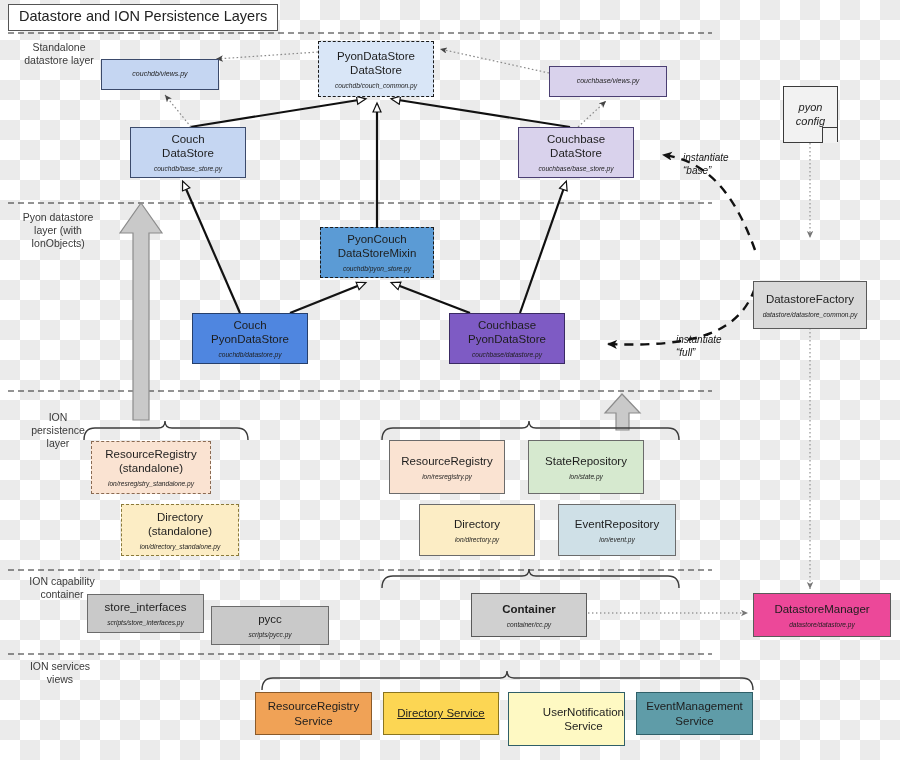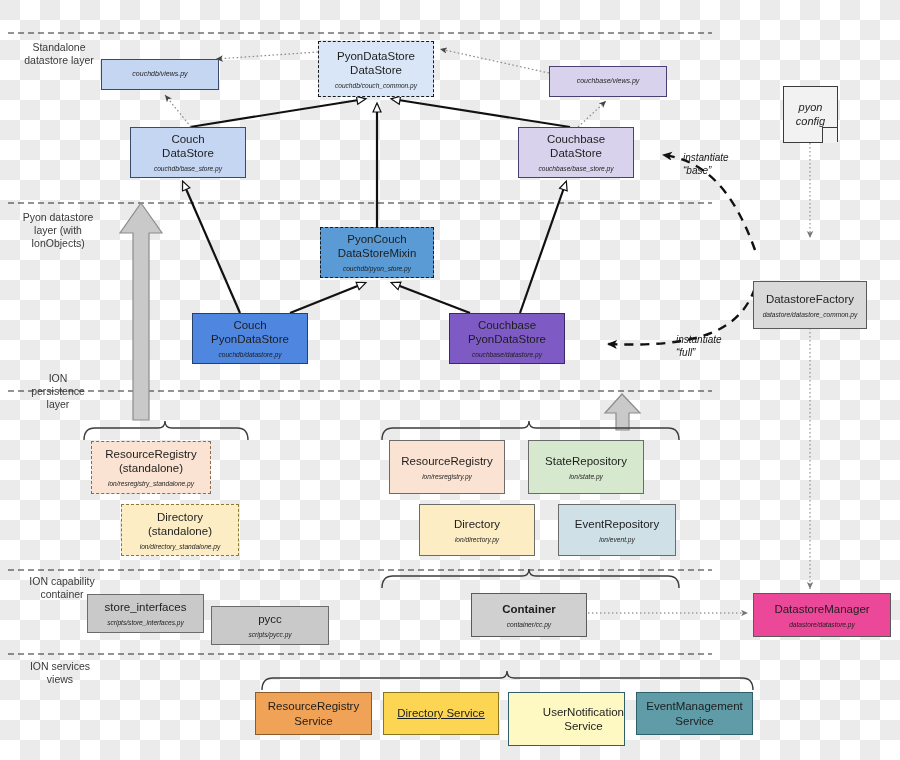--- a/index.html
+++ b/index.html
@@ -144,27 +144,28 @@
       <path d="M84,440 Q84,428 95,428 L158,428 Q165,428 165,421 Q165,428 172,428 L237,428 Q248,428 248,440"></path>
 
       <path d="M382,440 Q382,428 393,428 L522,428 Q529,428 529,421 Q529,428 536,428 L668,428 Q679,428 679,440"></path>
 
       <path d="M382,588 Q382,576 393,576 L522,576 Q529,576 529,569 Q529,576 536,576 L668,576 Q679,576 679,588"></path>
 
       <path d="M262,690 Q262,678 273,678 L500,678 Q507,678 507,671 Q507,678 514,678 L742,678 Q753,678 753,690"></path>
     </g>
   </svg>
 
+  <div class="title-box">Datastore and ION Persistence Layers</div>
 
   <div class="layer-label" style="left:14px;top:41px;width:90px;">Standalone
 datastore layer</div>
   <div class="layer-label" style="left:8px;top:211px;width:100px;">Pyon datastore
 layer (with
 IonObjects)</div>
-  <div class="layer-label" style="left:18px;top:372px;width:80px;">ION
+  <div class="layer-label" style="left:18px;top:411px;width:80px;">ION
 persistence
 layer</div>
   <div class="layer-label" style="left:12px;top:575px;width:100px;">ION capability
 container</div>
   <div class="layer-label" style="left:14px;top:660px;width:92px;">ION services
 views</div>
 
   <div id="node-host">
       <div class="node small" style="left: 101px; top: 59px; width: 118px; height: 31px; background: rgb(197, 214, 242); border: 1.4px solid rgb(59, 74, 107);">
         <div class="ttl">couchdb/views.py</div>

